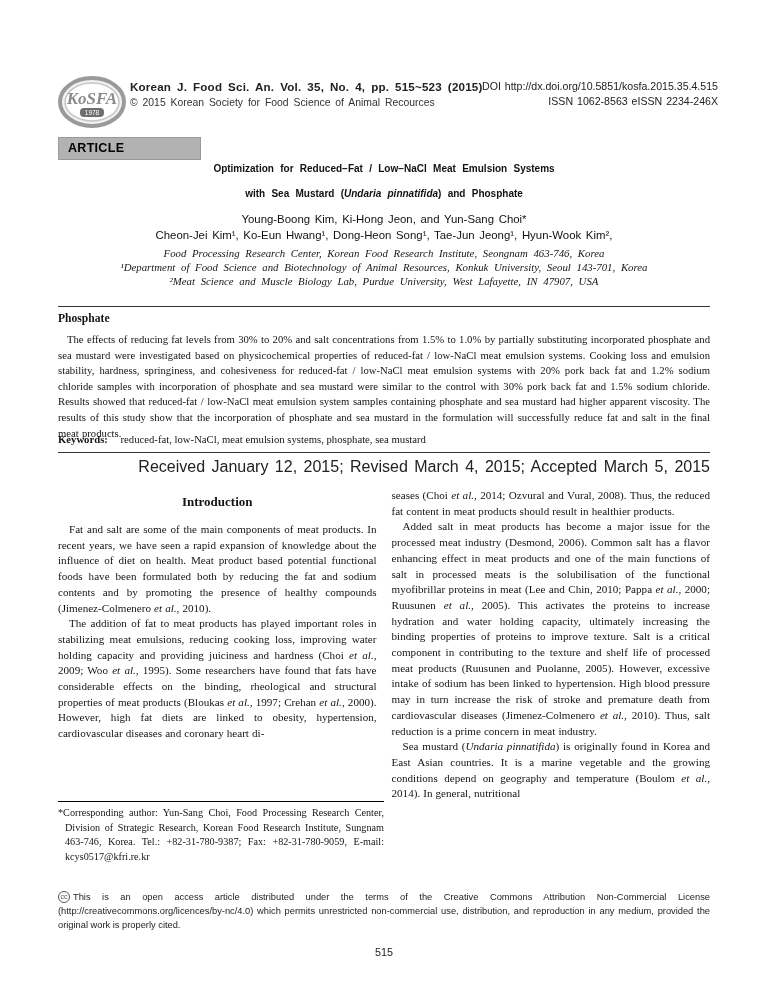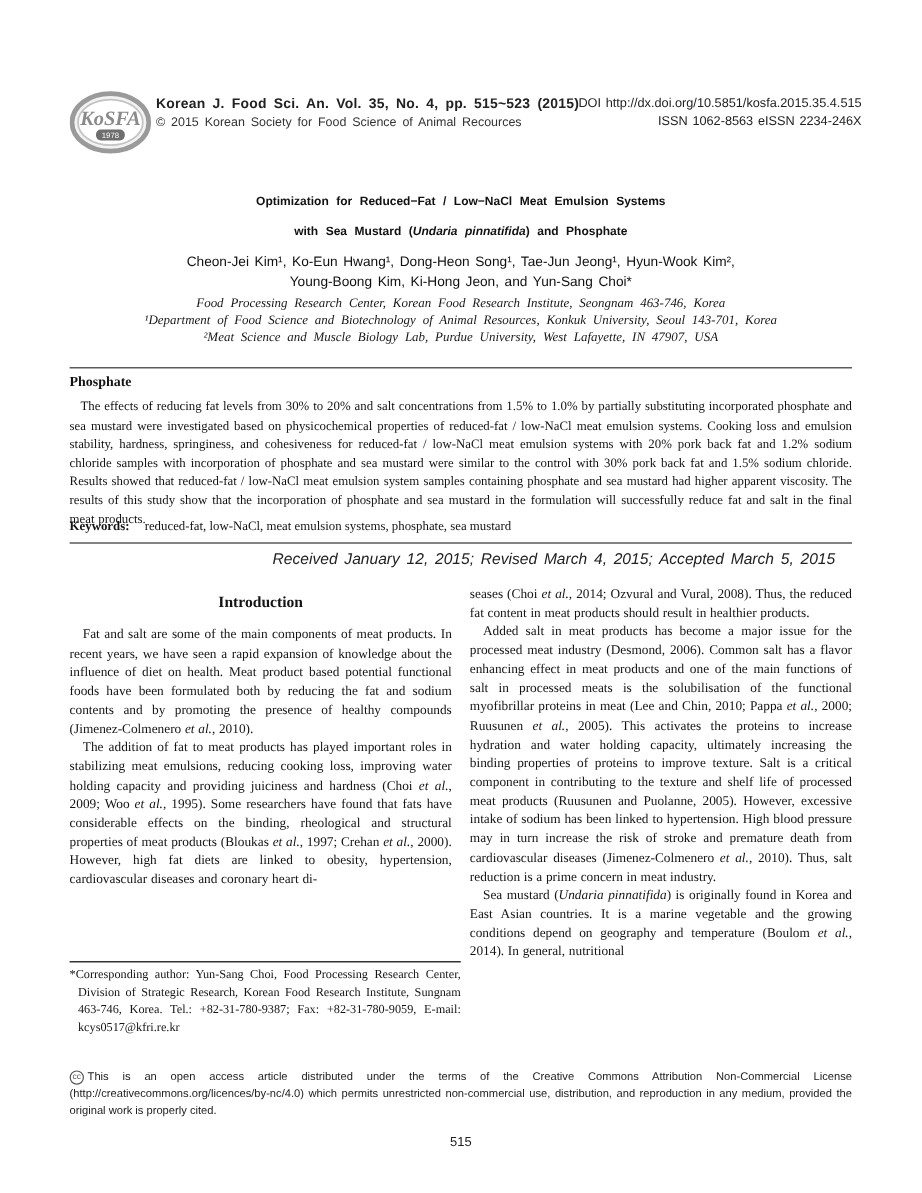--- a/index.html
+++ b/index.html
@@ -32,22 +32,22 @@
   .rule{position:absolute;left:58px;right:58px;border-top:1.2px solid #333;height:0;}
   .rule1{top:306px;}
   .rule2{top:452px;}
 
   
   .abs-head{position:absolute;left:58px;top:312px;font-weight:bold;font-size:11.6px;}
   .abs-body{position:absolute;left:58px;right:58px;top:332px;font-size:10.7px;
             line-height:15.6px;text-align:justify;text-indent:9px;word-spacing:.5px;}
   .keywords{position:absolute;left:58px;right:58px;top:433px;font-size:10.7px;}
   .keywords b{margin-right:10px;}
-  .received{position:absolute;right:72px;top:458px;font-family:"Liberation Sans",sans-serif;
-            font-style:italic;font-size:13px;word-spacing:2px;color:#222;}
+  .received{position:absolute;right:58px;top:458px;font-family:"Liberation Sans",sans-serif;
+            font-size:16px;word-spacing:2px;color:#222;}
 
   
   .cols{position:absolute;left:58px;right:58px;top:488px;display:flex;gap:15px;}
   .col{width:319px;}
   .sec-head{text-align:center;font-weight:bold;font-size:13px;margin:6px 0 12px 0;}
   .col p{margin:0;font-size:11.1px;line-height:15.7px;text-align:justify;
          text-indent:11px;word-spacing:.3px;}
   .col p.cont{text-indent:0;}
 
   .footnote{position:absolute;left:58px;top:801px;width:319px;border-top:1px solid #000;
@@ -81,29 +81,30 @@
   <div class="jinfo">
     <div class="l1">Korean J. Food Sci. An. Vol. 35, No. 4, pp. 515~523 (2015)</div>
     <div class="l2">© 2015 Korean Society for Food Science of Animal Recources</div>
   </div>
 
   <div class="doi">
     <div>DOI http://dx.doi.org/10.5851/kosfa.2015.35.4.515</div>
     <div>ISSN 1062-8563  eISSN 2234-246X</div>
   </div>
 
+  <div class="badge">ARTICLE</div>
 
   <div class="title">
     <div>Optimization for Reduced−Fat / Low−NaCl Meat Emulsion Systems</div>
     <div>with Sea Mustard (<i>Undaria pinnatifida</i>) and Phosphate</div>
   </div>
 
   <div class="authors">
+    <div>Young-Boong Kim, Ki-Hong Jeon, and Yun-Sang Choi*</div>
     <div>Cheon-Jei Kim¹, Ko-Eun Hwang¹, Dong-Heon Song¹, Tae-Jun Jeong¹, Hyun-Wook Kim²,</div>
-    <div>Young-Boong Kim, Ki-Hong Jeon, and Yun-Sang Choi*</div>
   </div>
 
   <div class="affils">
     <div>Food Processing Research Center, Korean Food Research Institute, Seongnam 463-746, Korea</div>
     <div>¹Department of Food Science and Biotechnology of Animal Resources, Konkuk University, Seoul 143-701, Korea</div>
     <div>²Meat Science and Muscle Biology Lab, Purdue University, West Lafayette, IN 47907, USA</div>
   </div>
 
   <div class="rule rule1"></div>
 

